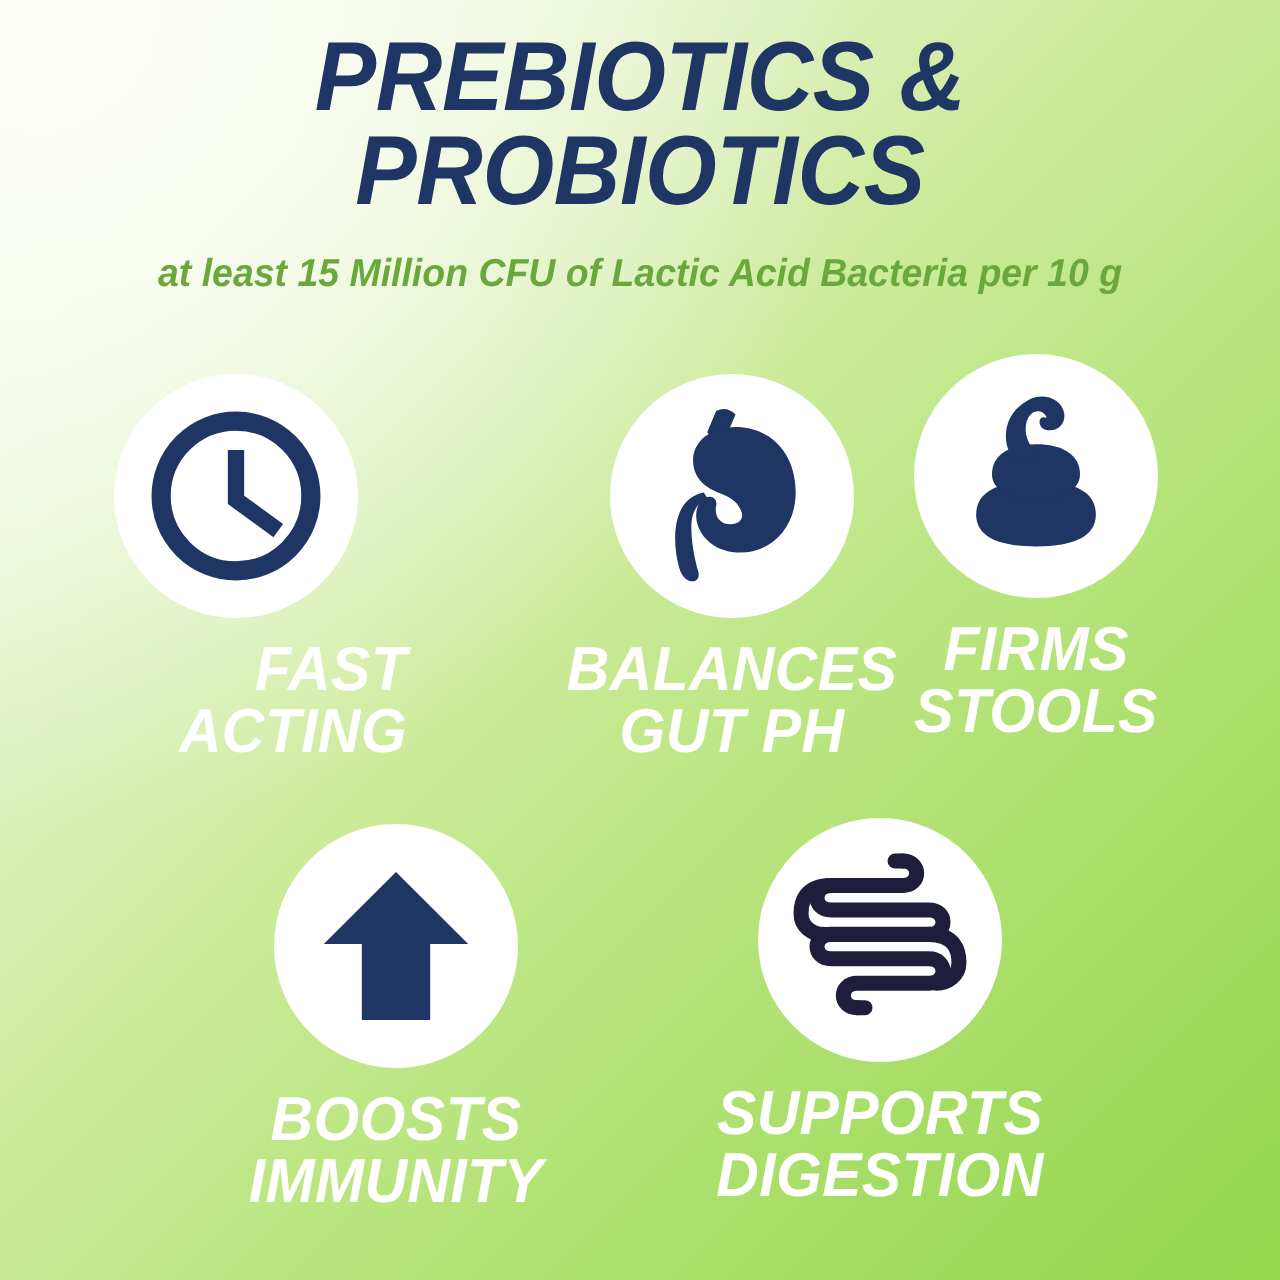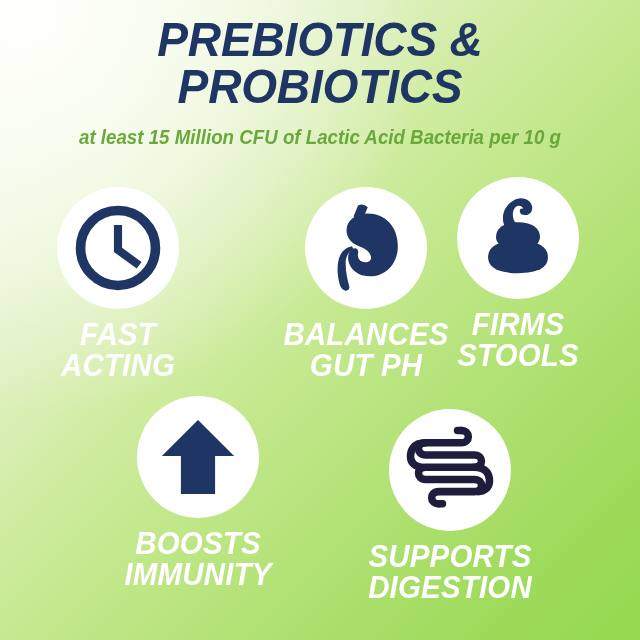--- a/index.html
+++ b/index.html
@@ -96,26 +96,26 @@
     line-height: 0.99;
     letter-spacing: 0.2px;
     transform: scaleX(0.95);
   }
   .flabel span {
     display: block;
     white-space: nowrap;
   }
 
   
-  #feat-fast      { left: 28px;  top: 187px; }
+  #feat-fast      { left: 28px;  top: 187px; text-align: right; }
   #feat-balances  { left: 228px; top: 187px; margin-left: 48px; }
   #feat-firms     { left: 428px; top: 177px; }
   
-  #feat-boosts    { left: 108px; top: 396px; }
-  #feat-supports  { left: 360px; top: 409px; }
+  #feat-boosts    { left: 108px; top: 412px; }
+  #feat-supports  { left: 350px; top: 409px; }
 </style>
 </head>
 <body>
 
 <div id="poster">
 
   <div class="header">
     <h1 class="title">
       <span class="title-line">PREBIOTICS &amp;</span>
       <span class="title-line">PROBIOTICS</span>

